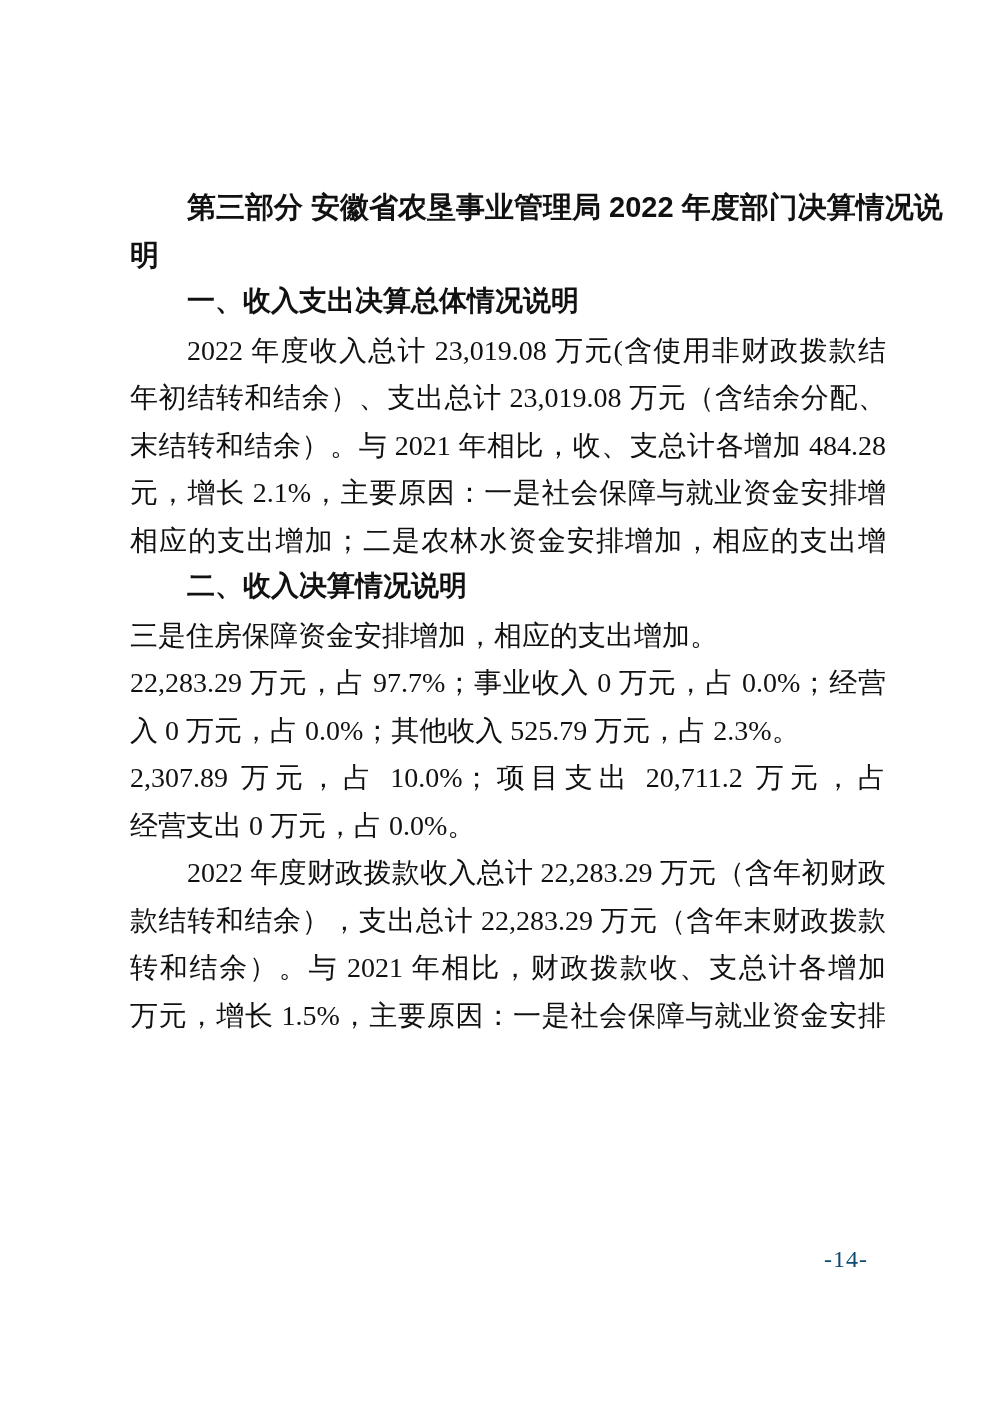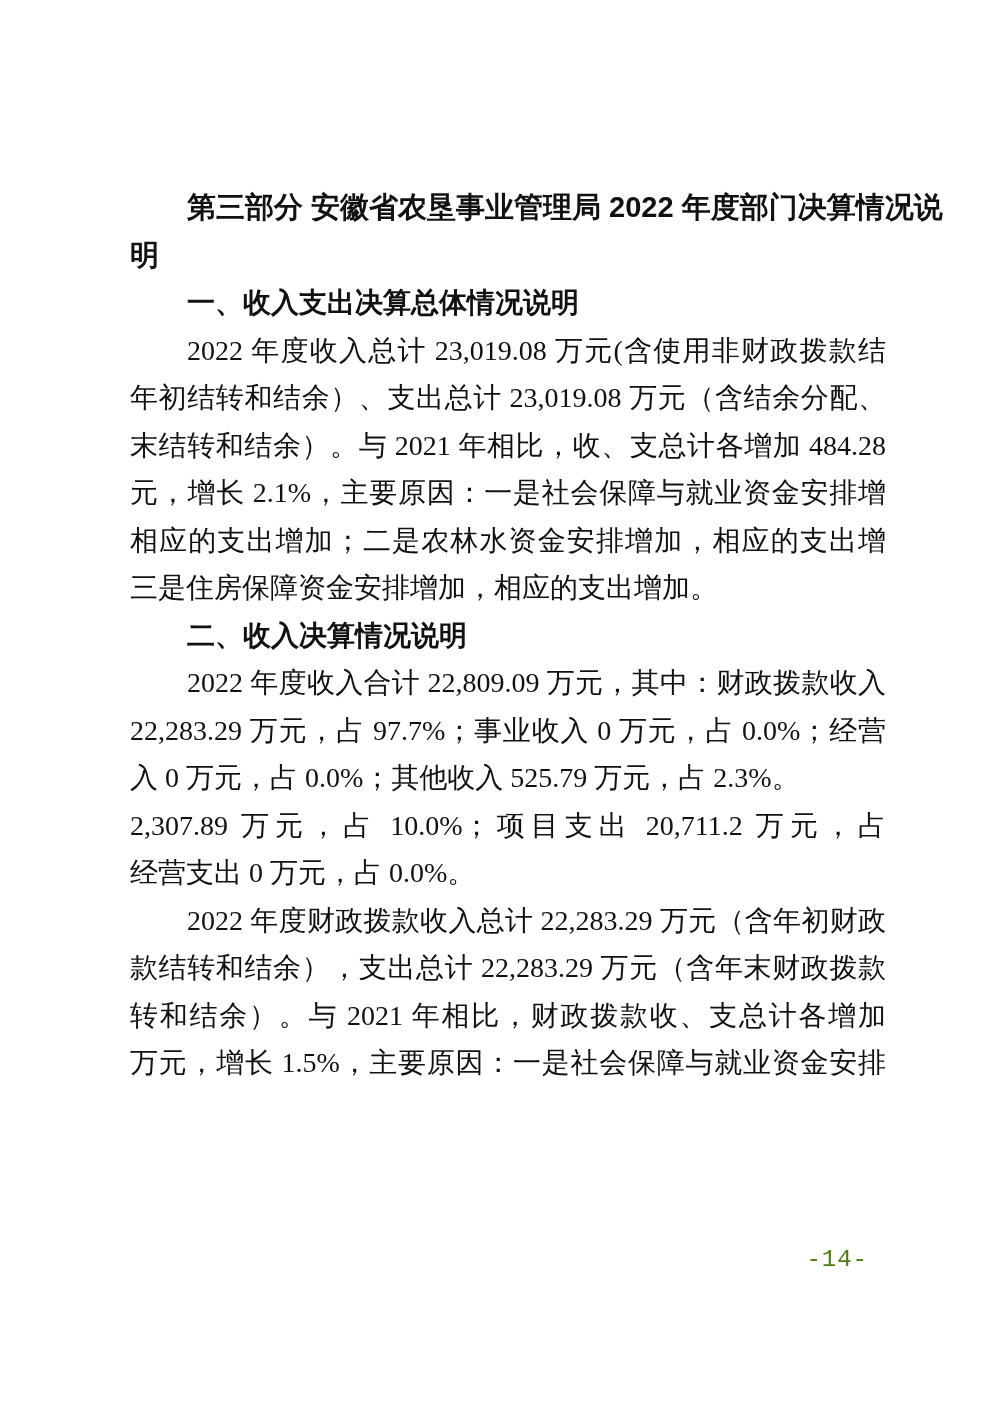--- a/index.html
+++ b/index.html
@@ -23,63 +23,62 @@
     line-height: 47.5px;
     white-space: nowrap;
   }
   .b-line {
     font-family: "Liberation Serif", "DejaVu Serif", serif;
     font-size: 28px;
     white-space: normal;
     overflow: hidden;
   }
   .h-line {
-    font-family: Liberation Sans, sans-serif;
+    font-family: Liberation Mono, monospace;
     font-size: 28px;
     font-weight: 700;
   }
   .t-line {
     font-family: "Liberation Sans", "DejaVu Sans", sans-serif;
     font-size: 29px;
     font-weight: 700;
   }
   .indent { padding-left: 57px; }
   .just {
     text-align: justify;
     text-align-last: justify;
   }
   .page-num {
     position: absolute;
     top: 1246px;
     right: 132px;
-    font-family: Liberation Mono, monospace;
+    font-family: Liberation Serif, serif;
     font-size: 24px;
-    color: #4d7c0f;
+    color: #0c4a6e;
     letter-spacing: 1px;
   }
 </style>
 </head>
 <body>
 
 <div class="page">
   <div class="content">
 
     <div class="line t-line indent just">第三部分 安徽省农垦事业管理局 2022 年度部门决算情况说</div>
     <div class="line t-line">明</div>
 
     <div class="line h-line indent">一、收入支出决算总体情况说明</div>
     <div class="line b-line indent just">2022 年度收入总计 23,019.08 万元(含使用非财政拨款结余、</div>
     <div class="line b-line just">年初结转和结余）、支出总计 23,019.08 万元（含结余分配、年</div>
     <div class="line b-line just">末结转和结余）。与 2021 年相比，收、支总计各增加 484.28 万</div>
     <div class="line b-line just">元，增长 2.1%，主要原因：一是社会保障与就业资金安排增加，</div>
     <div class="line b-line just">相应的支出增加；二是农林水资金安排增加，相应的支出增加；</div>
+    <div class="line h-line indent">二、收入决算情况说明</div>
+
     <div class="line b-line">三是住房保障资金安排增加，相应的支出增加。</div>
-
-    <div class="line h-line indent">二、收入决算情况说明</div>
-    <div class="line b-line indent just">2022 年度收入合计 22,809.09 万元，其中：财政拨款收入</div>
     <div class="line b-line just">22,283.29 万元，占 97.7%；事业收入 0 万元，占 0.0%；经营收</div>
     <div class="line b-line">入 0 万元，占 0.0%；其他收入 525.79 万元，占 2.3%。</div>
 
     <div class="line b-line just">2,307.89 万元，占 10.0%；项目支出 20,711.2 万元，占 90.0%；</div>
     <div class="line b-line">经营支出 0 万元，占 0.0%。</div>
 
     <div class="line b-line indent just">2022 年度财政拨款收入总计 22,283.29 万元（含年初财政拨</div>
     <div class="line b-line just">款结转和结余），支出总计 22,283.29 万元（含年末财政拨款结</div>
     <div class="line b-line just">转和结余）。与 2021 年相比，财政拨款收、支总计各增加 325.84</div>
     <div class="line b-line just">万元，增长 1.5%，主要原因：一是社会保障与就业资金安排增加，</div>

